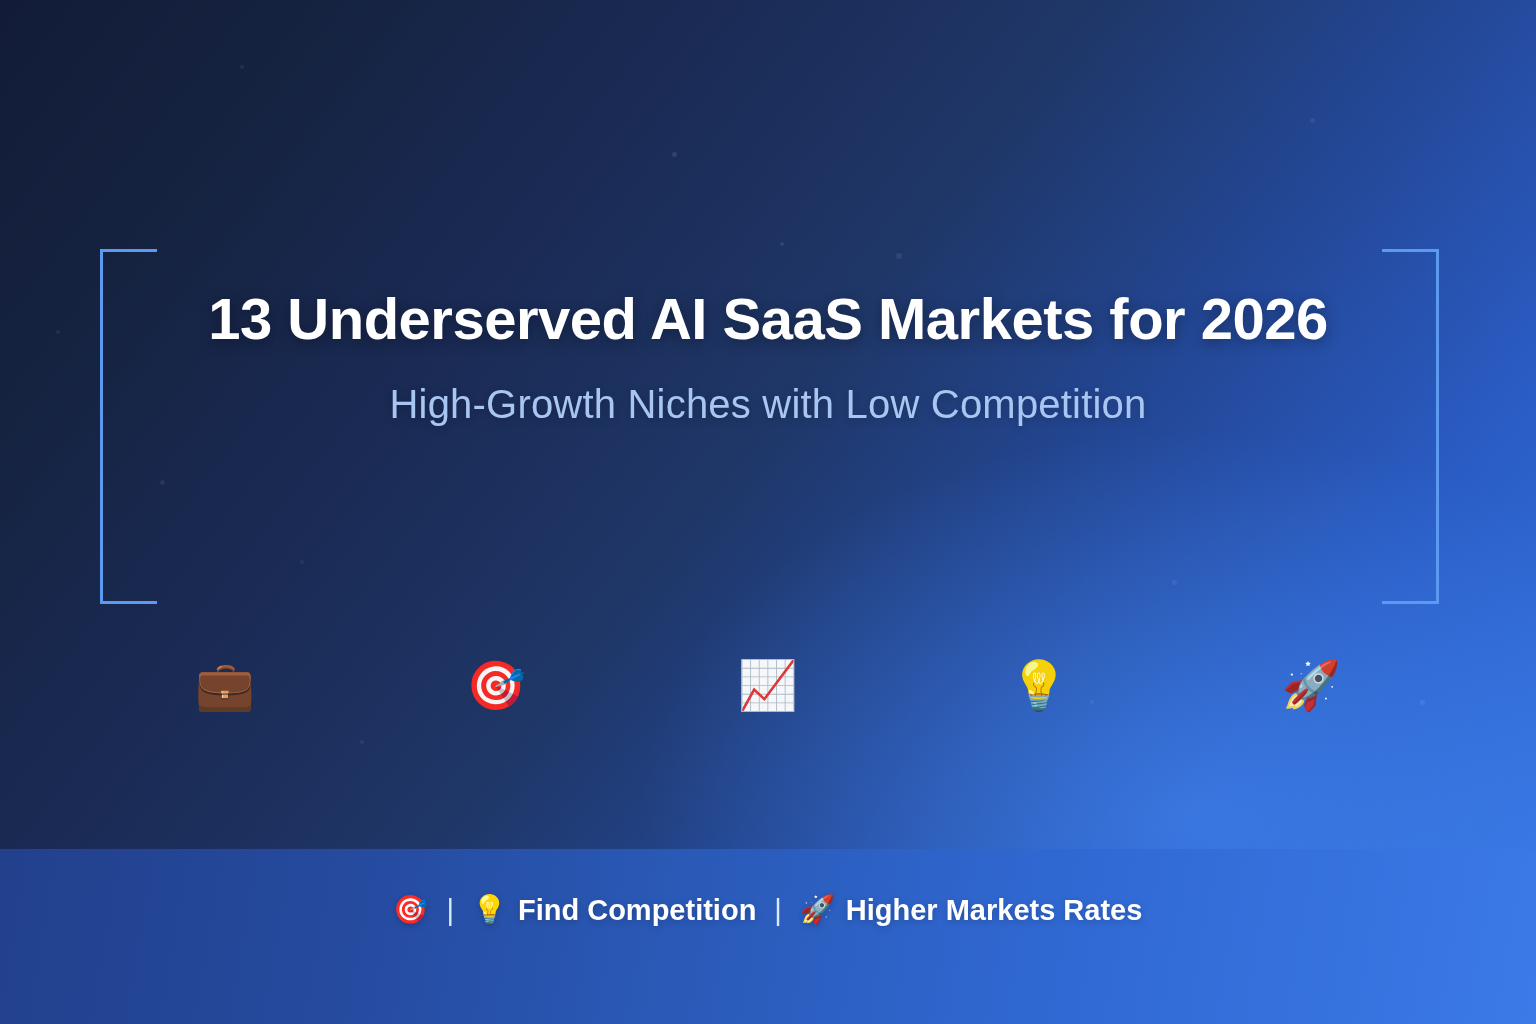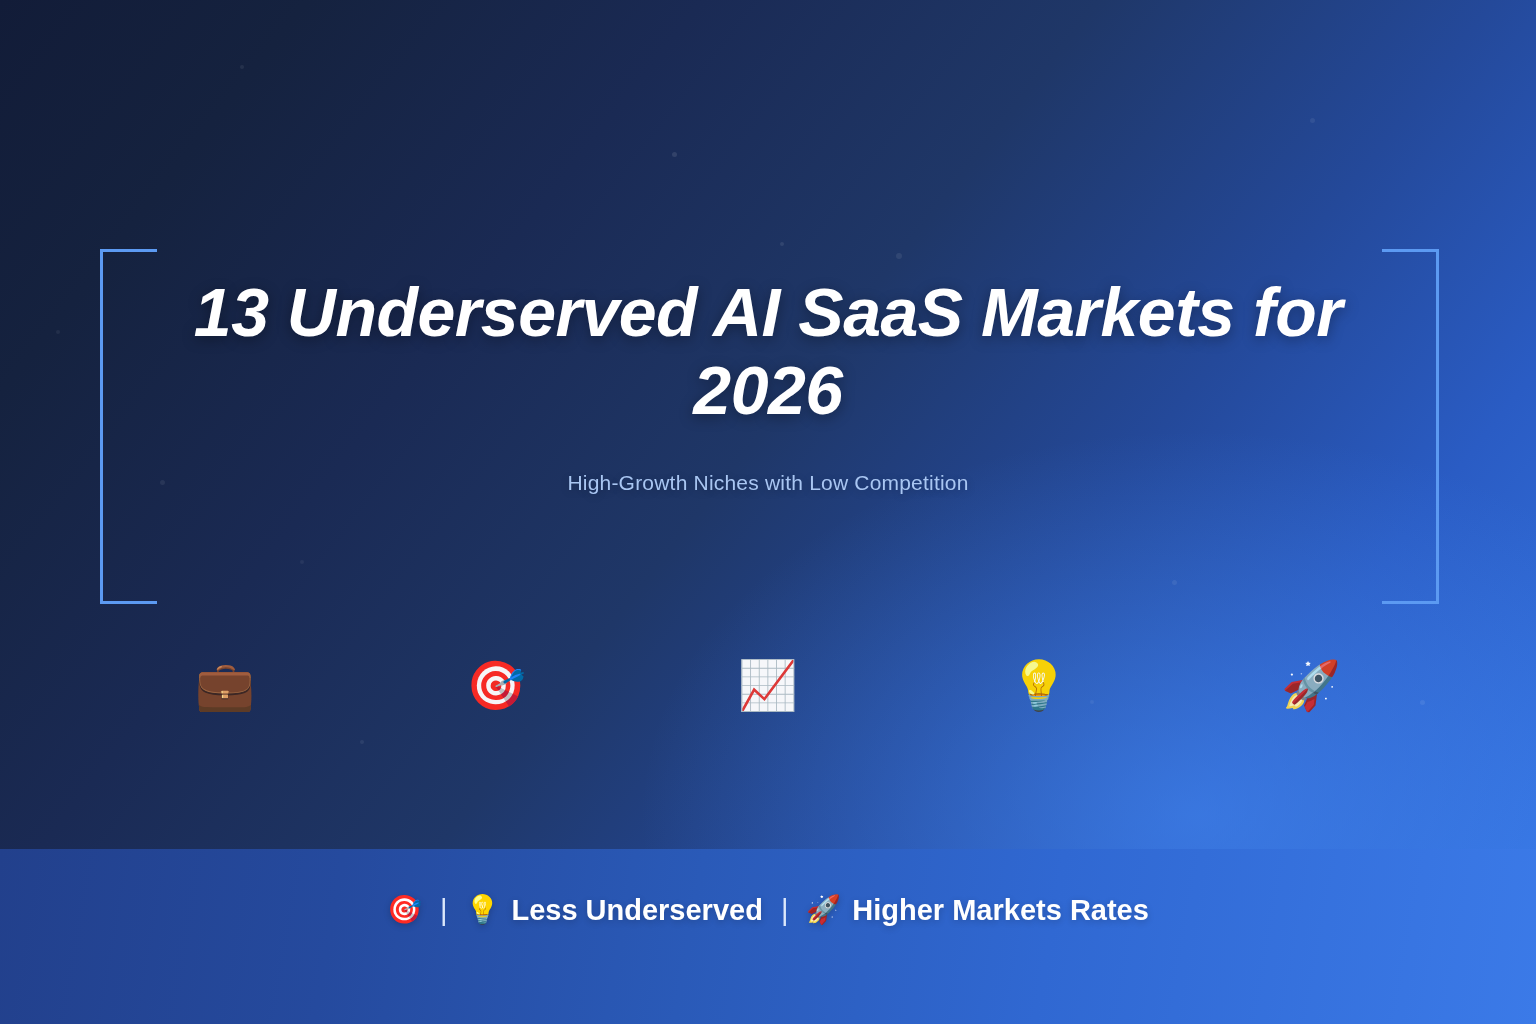--- a/index.html
+++ b/index.html
@@ -69,32 +69,31 @@
 
   
   #title-block {
     position: absolute;
     left: 168px;
     top: 274px;
     width: 1200px;
     text-align: center;
   }
   #page-title {
-    margin: 0;
-    font-size: 68px;
+    margin: 12px;
+    font-size: 58px;
     line-height: 1.14;
     font-weight: bold;
     color: #ffffff;
     letter-spacing: -0.5px;
     text-shadow: 0 3px 14px rgba(0,0,0,0.35);
-    font-style: italic;
   }
   #page-subtitle {
-    margin: 42px 0 0 0;
-    font-size: 21px;
+    margin: 30px 0 0 0;
+    font-size: 40px;
     font-weight: normal;
     color: #a9c6f2;
     letter-spacing: 0.2px;
     text-shadow: 0 2px 8px rgba(0,0,0,0.22);
   }
 
   
   #emoji-row {
     position: absolute;
     left: 150px;
@@ -201,21 +200,21 @@
     <div id="footer-strip">
 
       <span class="footer-item">
         <span class="footer-emoji">🎯</span>
       </span>
 
       <span class="footer-sep">|</span>
 
       <span class="footer-item">
         <span class="footer-emoji">💡</span>
-        <span>Less Underserved</span>
+        <span>Find Competition</span>
       </span>
 
       <span class="footer-sep">|</span>
 
       <span class="footer-item">
         <span class="footer-emoji">🚀</span>
         <span>Higher Markets Rates</span>
       </span>
 
     </div>

